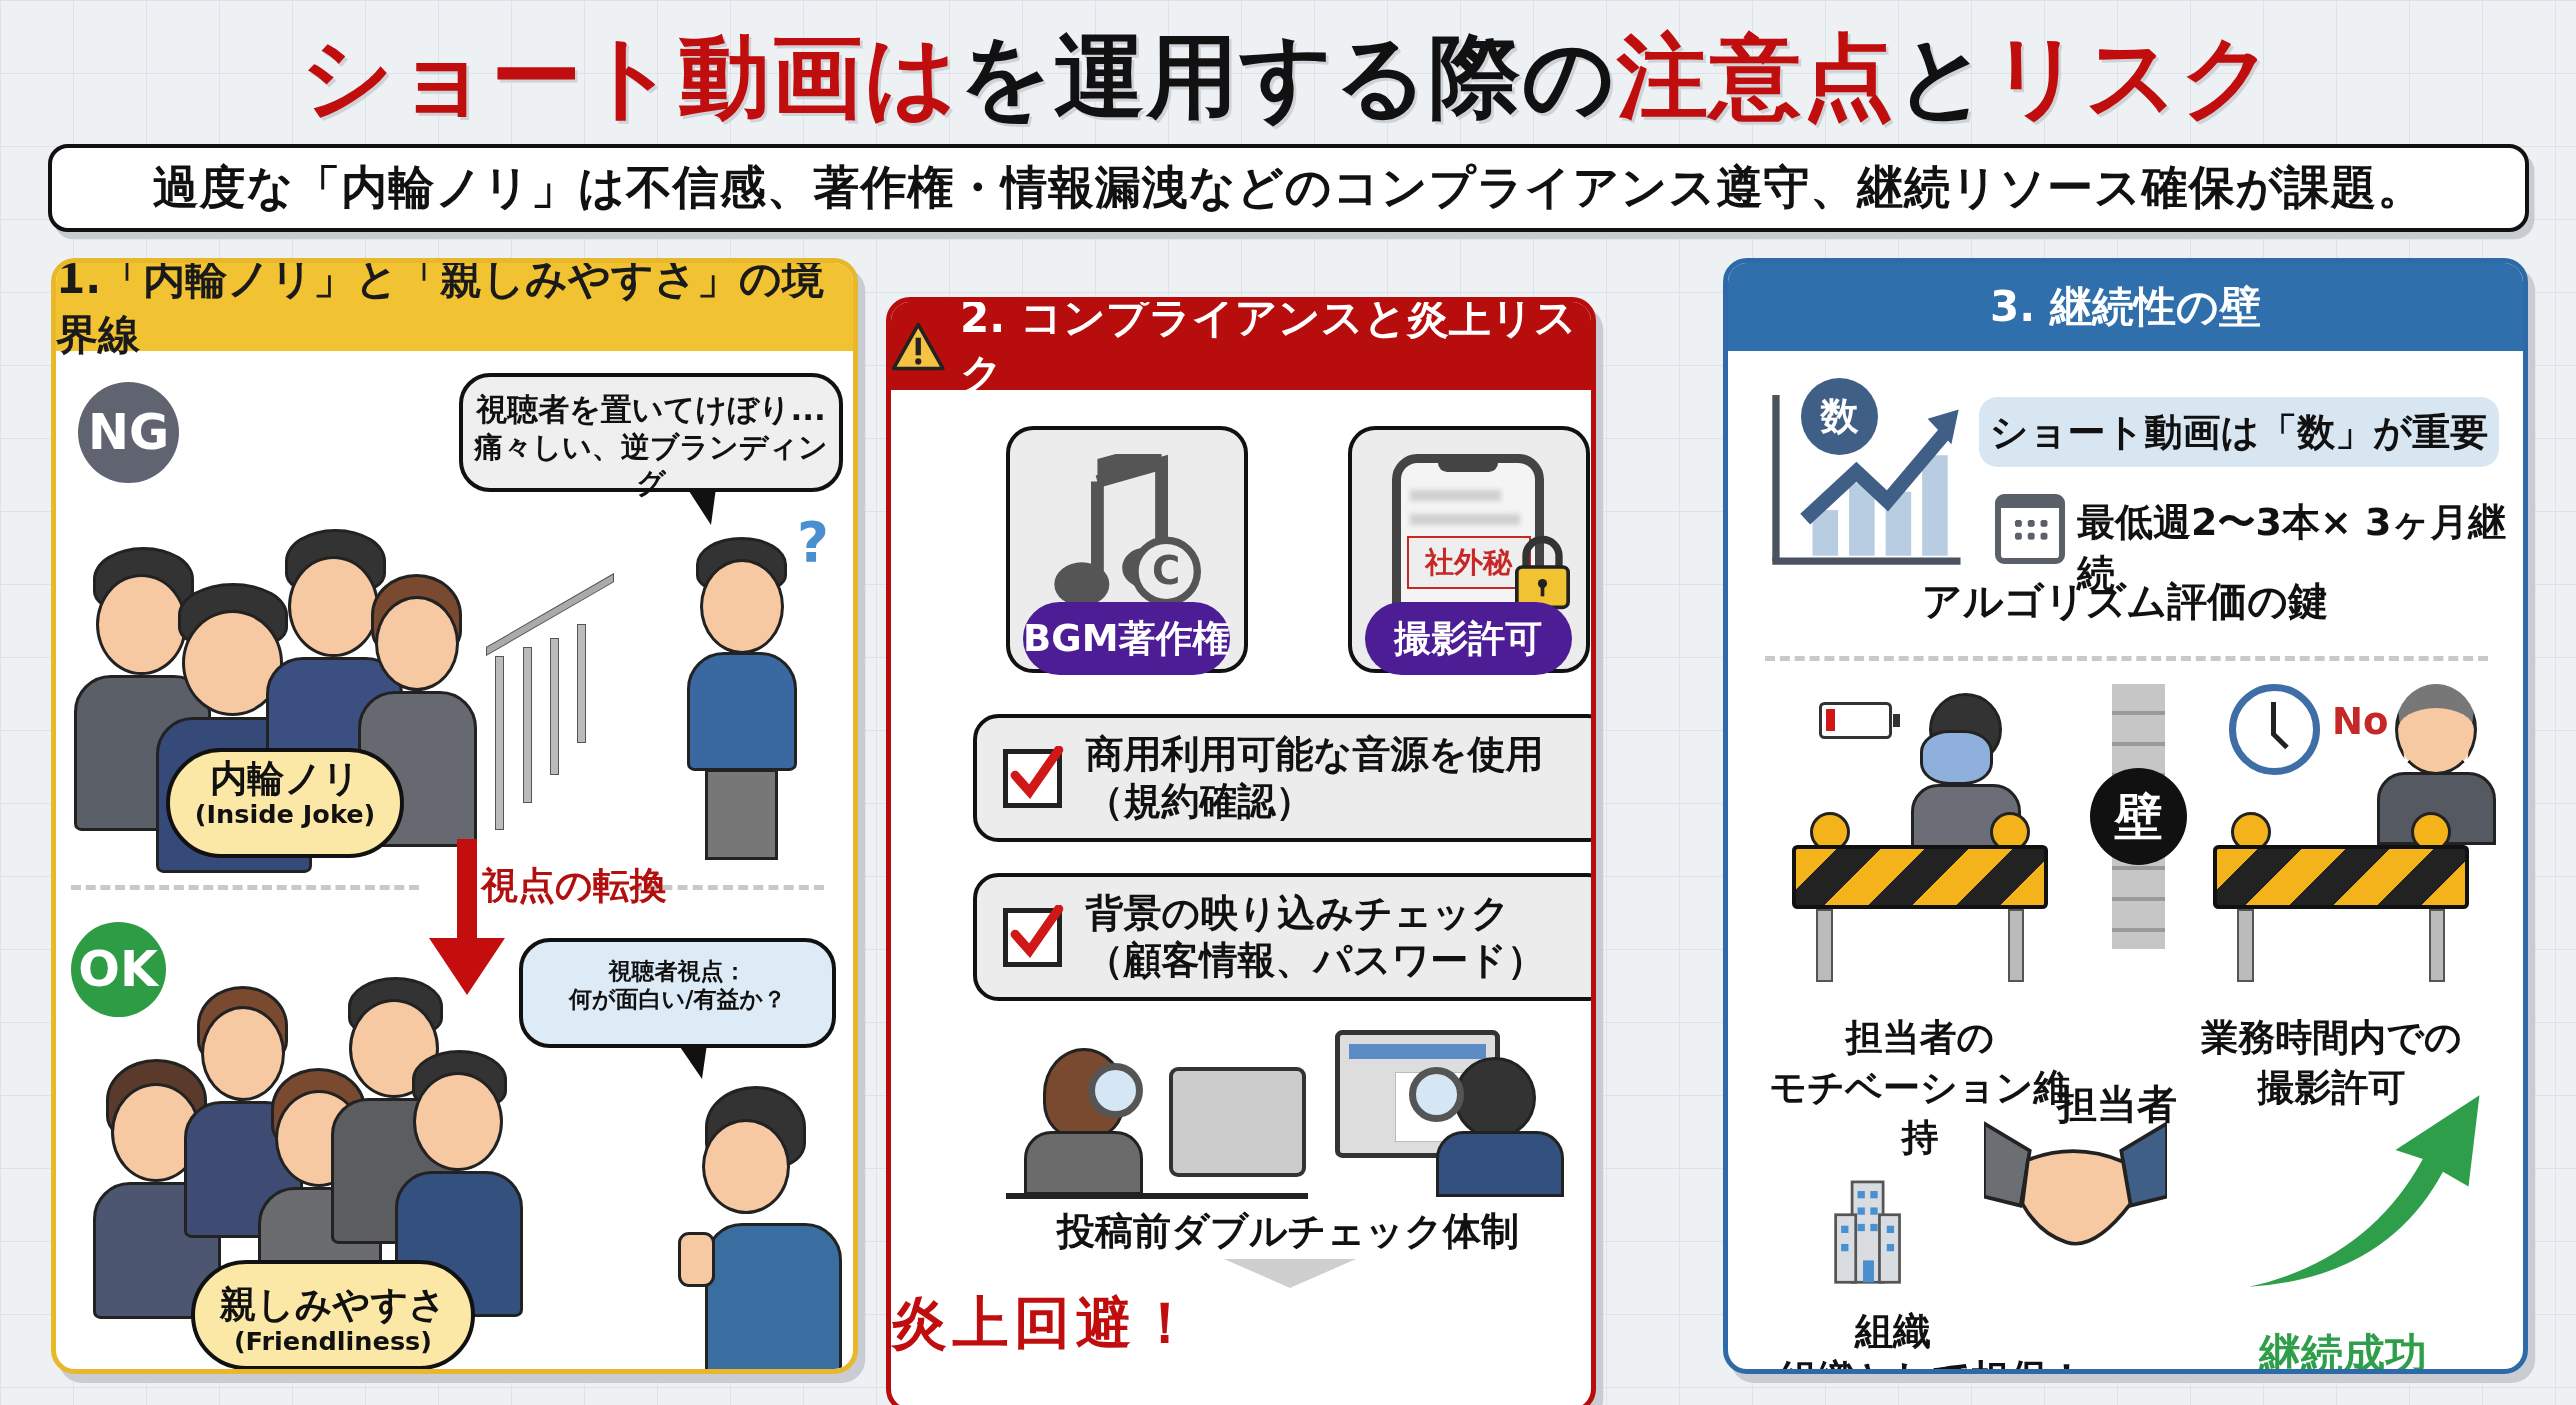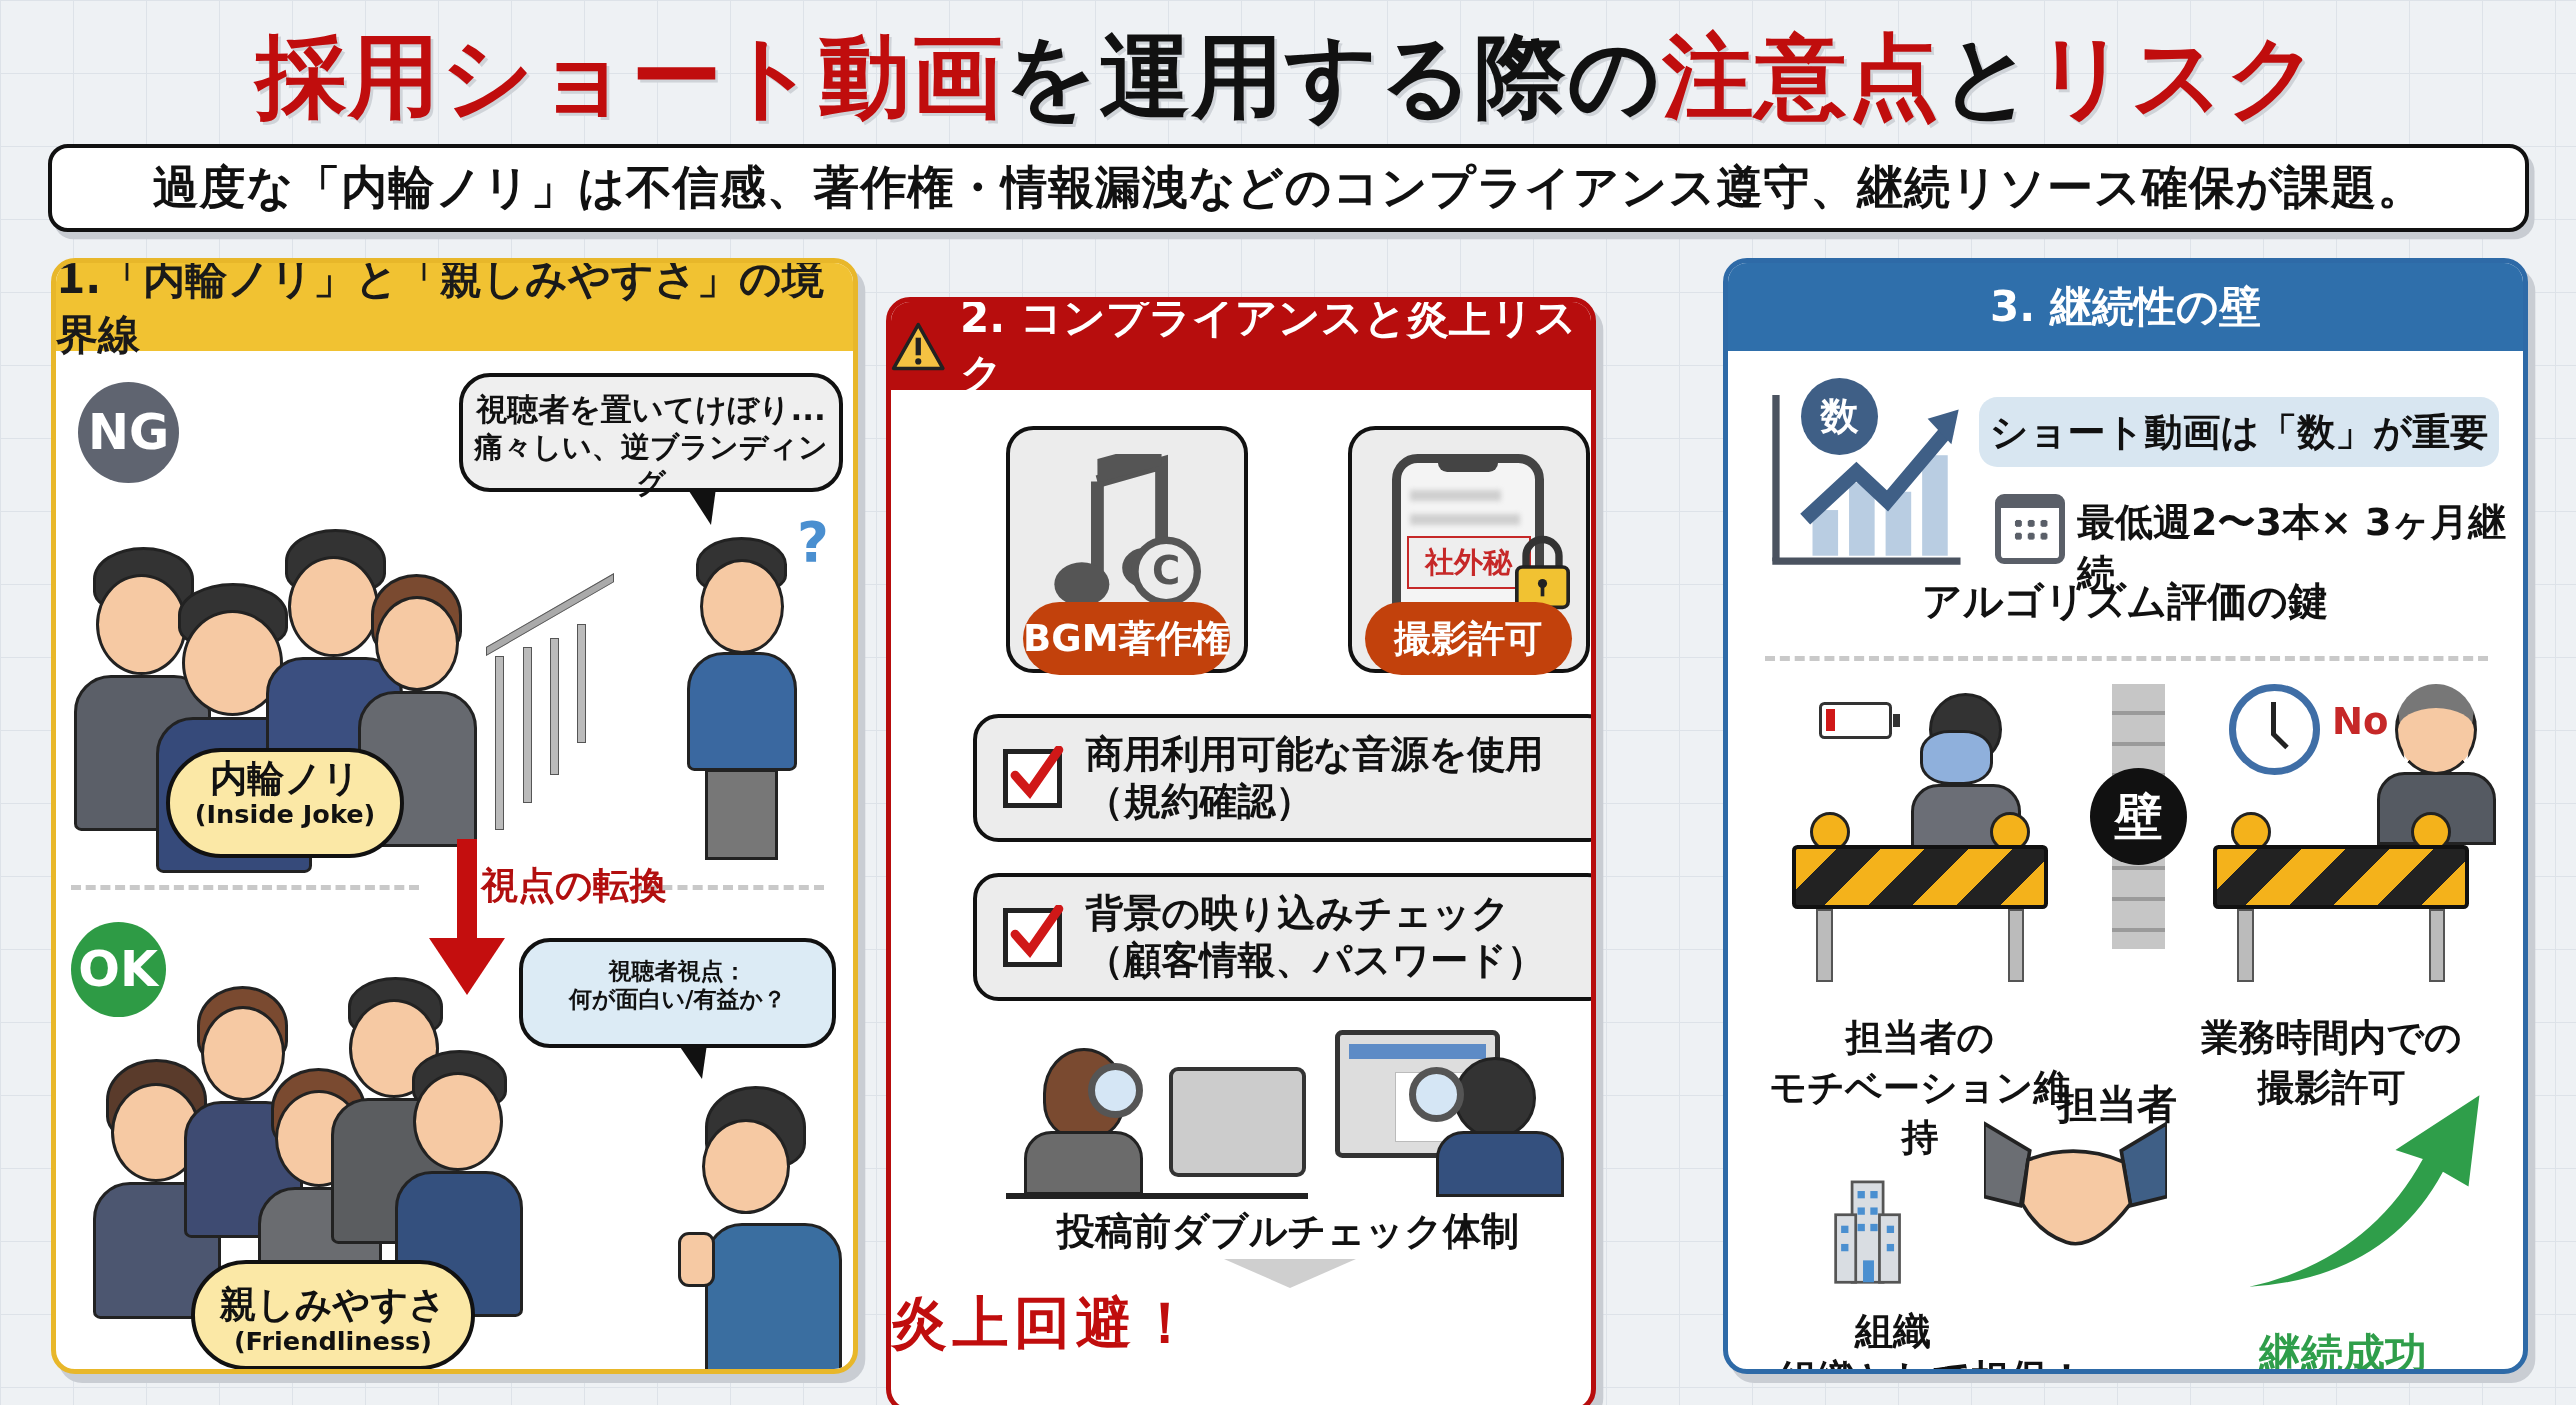--- a/index.html
+++ b/index.html
@@ -84,37 +84,37 @@
   }
   .checkbox {
     width: 59px; height: 59px; border: 5.5px solid #222; background: #fff; position: relative; flex-shrink: 0;
   }
   .check-text { font-size: 38px; font-weight: 900; line-height: 1.25; }
 
   .icon-tile {
     width: 242px; height: 247px; background: #ececec; border: 4.6px solid #111; border-radius: 27.4px;
   }
   .tile-label {
-    height: 73px; background: #c2410c; color: #fff; border-radius: 37px;
+    height: 73px; background: #4c1d95; color: #fff; border-radius: 37px;
     display: flex; align-items: center; justify-content: center;
     font-size: 37px; font-weight: 900;
   }
 
   .barrier-bar {
     height: 64px; border: 4.6px solid #111; border-radius: 5.5px;
     background: repeating-linear-gradient(-45deg, #f4b21b 0 31px, #222 31px 62px);
   }
   .leg { width: 16.5px; background: #bbb; border: 2.7px solid #555; }
   .lamp { width: 40px; height: 40px; border-radius: 50%; background: #f4b21b; border: 3.7px solid #222; }
 </style>
 </head>
 <body>
 
 <div class="abs title">
-  <span class="red">採用ショート動画</span><span class="black">を運用する際の</span><span class="red">注意点</span><span class="black">と</span><span class="red">リスク</span>
+  <span class="red">ショート動画は</span><span class="black">を運用する際の</span><span class="red">注意点</span><span class="black">と</span><span class="red">リスク</span>
 </div>
 
 <div class="abs subtitle">
   <span>過度な「内輪ノリ」は不信感、著作権・情報漏洩などのコンプライアンス遵守、継続リソース確保が課題。</span>
 </div>
 
 <div class="abs panel p1">
   <div class="head">
     <span>1.「内輪ノリ」と「親しみやすさ」の境界線</span>
   </div>

